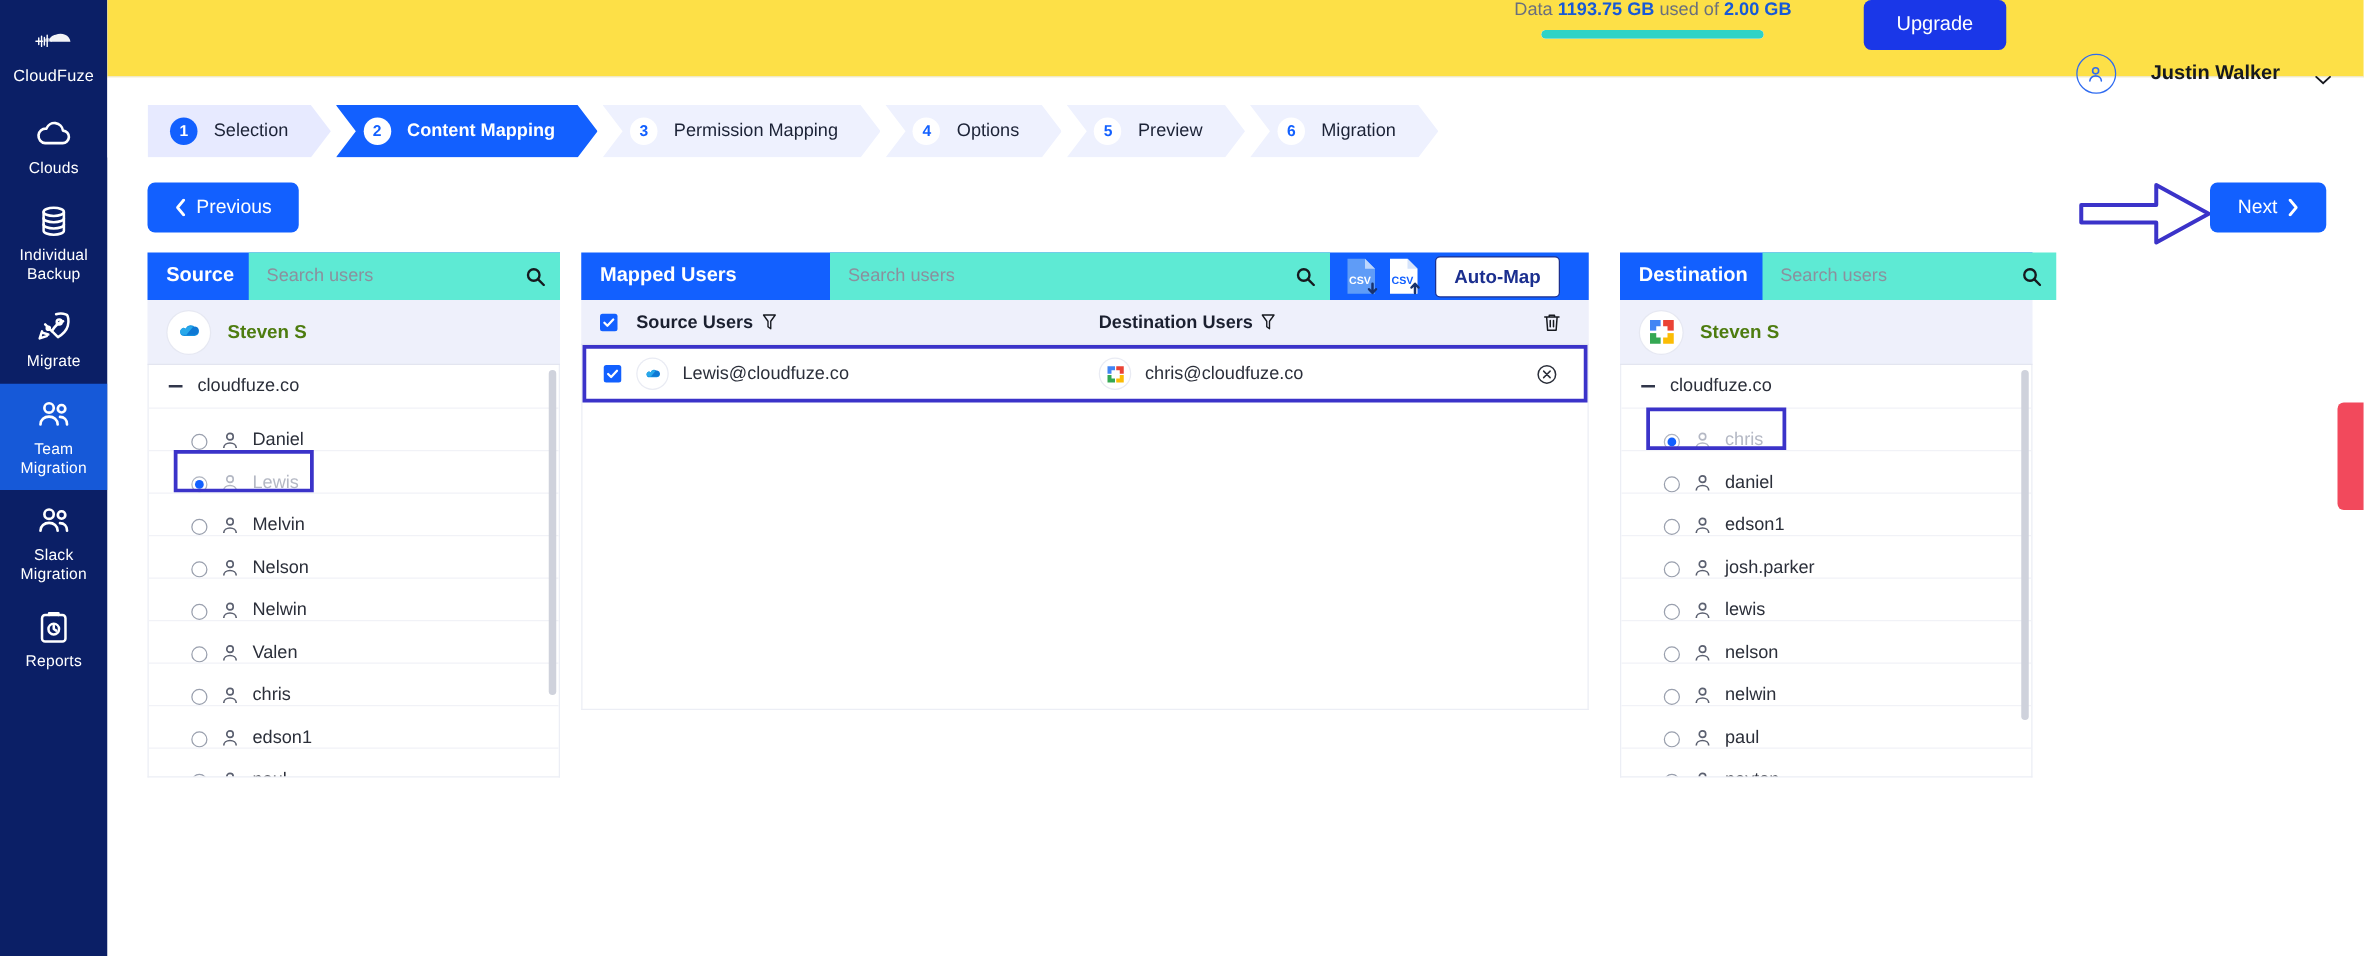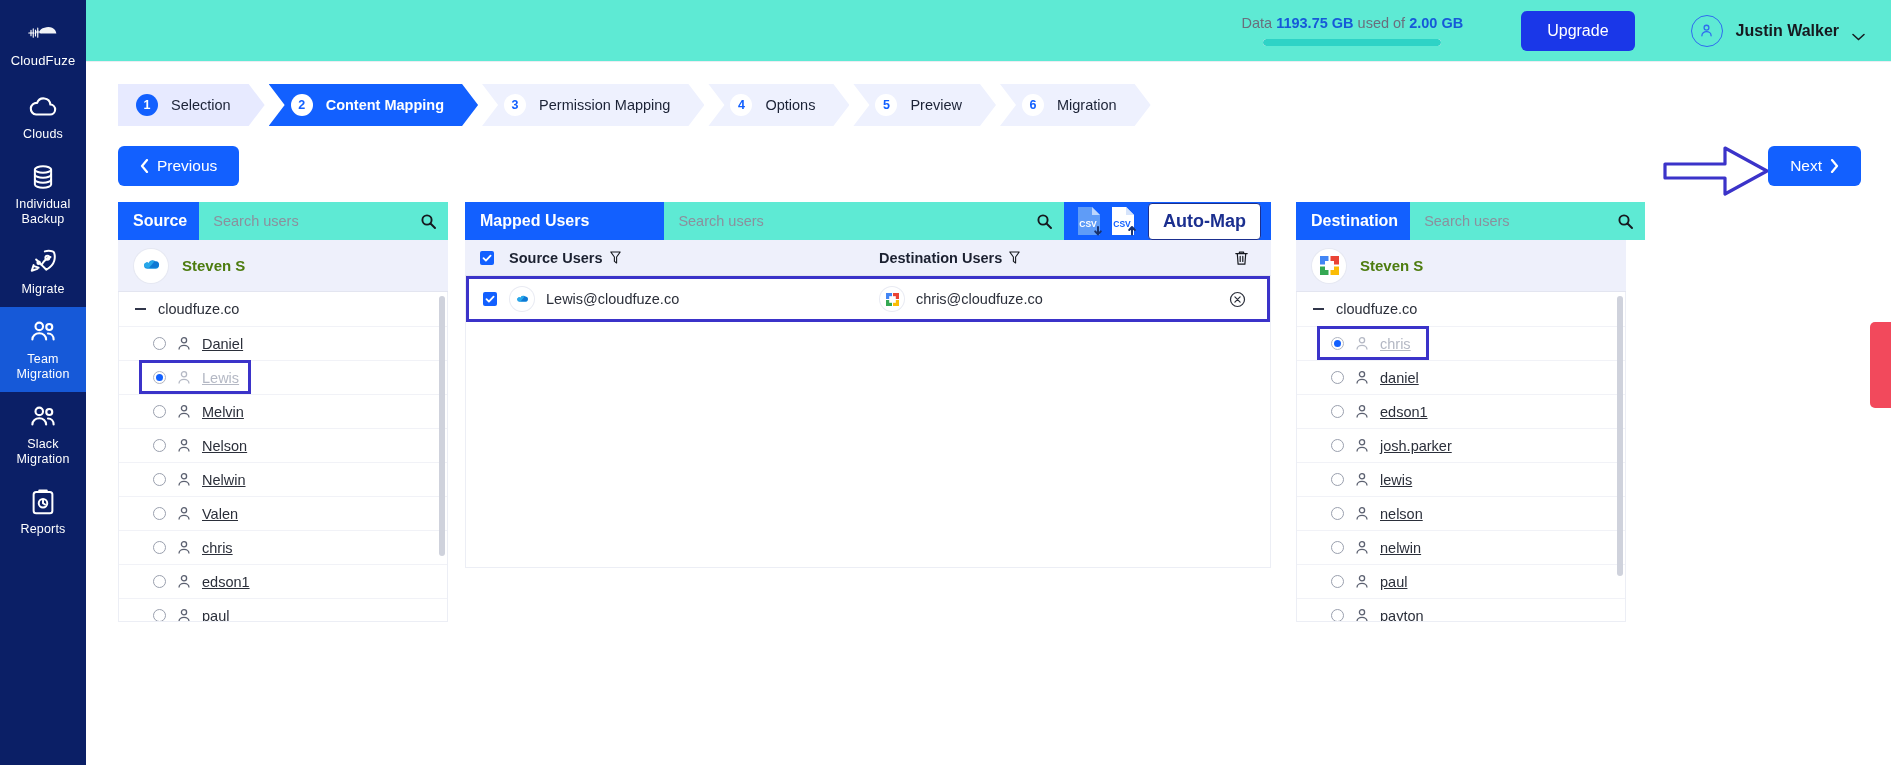--- a/index.html
+++ b/index.html
@@ -32,36 +32,36 @@
   .side-item.brand .side-label { font-size: 13px; }
   .side-ico { width: 30px; height: 30px; display: block; }
   .side-ico svg { width: 100%; height: 100%; display: block; }
 
   
   .main { flex: 1 1 auto; position: relative; height: 765px; background: #fff; }
 
   
   .topbar {
     height: 62px; width: 100%;
-    display: flex; align-items: center; justify-content: flex-end;
+    display: flex; align-items: flex-start; justify-content: flex-end;
     padding-right: 26px; gap: 0;
     border-bottom: 1px solid #ececf2;
-    background: #5eead4;
+    background: #fde047;
   }
   .quota { display: flex; flex-direction: column; align-items: center; gap: 8px; margin-right: 58px; }
   .quota-text { font-size: 14.5px; color: #6a6f7d; white-space: nowrap; }
   .quota-text b { color: #1659d8; font-weight: 700; }
   .quota-bar { width: 178px; height: 7px; border-radius: 4px; background: #e8eaf0; overflow: hidden; }
   .quota-fill { height: 100%; background: #2ed3c6; border-radius: 4px; }
   .upgrade-btn {
     background: #1a37e8; color: #fff; border: none; border-radius: 6px;
     font-size: 16px; font-family: inherit; padding: 11px 26px; cursor: pointer;
     margin-right: 56px;
   }
-  .profile { display: flex; align-items: center; gap: 13px; cursor: pointer; }
+  .profile { display: flex; align-items: center; gap: 28px; cursor: pointer; margin-top: 43px; }
   .avatar-circle {
     width: 32px; height: 32px; border-radius: 50%; border: 1.4px solid #2f6bf0;
     display: flex; align-items: center; justify-content: center;
   }
   .avatar-circle svg { width: 17px; height: 17px; }
   .profile-name { font-size: 16px; color: #16191f; font-weight: 700; }
   .caret { width: 13px; height: 8px; }
 
   
   .stepper-wrap { padding: 22px 0 0 32px; background: #fff; }
@@ -138,23 +138,23 @@
   .owner-name { font-size: 15px; font-weight: 700; color: #4d7c0f; }
 
   .tree { background: #fff; border: 1px solid #eceef5; border-top: none; position: relative; }
   .panel-source .tree, .panel-dest .tree { height: 330px; overflow: hidden; }
   .tree-root {
     height: 34px; display: flex; align-items: center; gap: 12px;
     padding-left: 16px; font-size: 14.5px; color: #2b2f3a;
   }
   .minus-ico { width: 11px; height: 2px; background: #31364a; display: block; }
   .user-row {
-    height: 34px; display: flex; align-items: center; gap: 11px;
+    height: 34px; display: flex; align-items: flex-end; gap: 11px;
     padding-left: 34px; border-top: 1px solid #f1f2f7;
-    font-size: 14.5px; color: #2b2f3a; cursor: pointer; position: relative; text-decoration: underline;
+    font-size: 14.5px; color: #2b2f3a; cursor: pointer; position: relative;
   }
   .user-row.muted { color: #b4b8c4; }
   .radio {
     width: 13px; height: 13px; border-radius: 50%; border: 1.4px solid #9aa0ae;
     flex: 0 0 13px; display: flex; align-items: center; justify-content: center;
     background: #fff;
   }
   .radio.checked { border-color: #b0b5c1; }
   .radio.checked::after { content: ""; width: 7px; height: 7px; border-radius: 50%; background: #1260ff; }
   .person-ico { width: 14px; height: 15px; flex: 0 0 14px; }
@@ -167,21 +167,21 @@
     position: absolute; right: 2px; top: 4px; width: 6px; border-radius: 3px;
     background: #cfd2dc;
   }
 
   
   .mapped-head { height: 38px; background: #1260ff; display: flex; align-items: center; padding-left: 15px; }
   .csv-group { display: flex; align-items: center; gap: 4px; padding: 0 10px; }
   .csv-ico { width: 30px; height: 32px; cursor: pointer; }
   .automap-btn {
     background: #fff; color: #1b2f8f; border: 1.5px solid #1b2f8f; border-radius: 4px;
-    font-size: 18px; font-weight: 700; font-family: inherit;
+    font-size: 15px; font-weight: 700; font-family: inherit;
     padding: 7px 14px; margin-right: 10px; cursor: pointer; white-space: nowrap;
   }
   .table-head {
     height: 36px; background: #eef0fb; display: flex; align-items: center;
     font-size: 14.5px; font-weight: 700; color: #1b2030;
     border-bottom: 1px solid #e3e5f0;
   }
   .th-check { width: 44px; display: flex; justify-content: center; }
   .th-src { width: 370px; display: flex; align-items: center; gap: 7px; }
   .th-dst { flex: 1 1 auto; display: flex; align-items: center; gap: 7px; }

